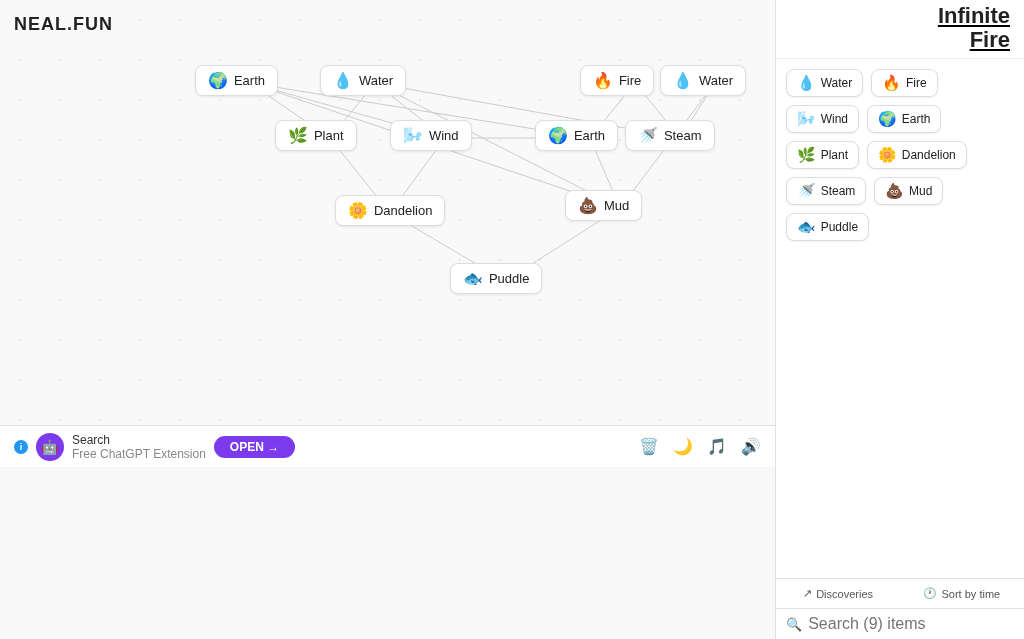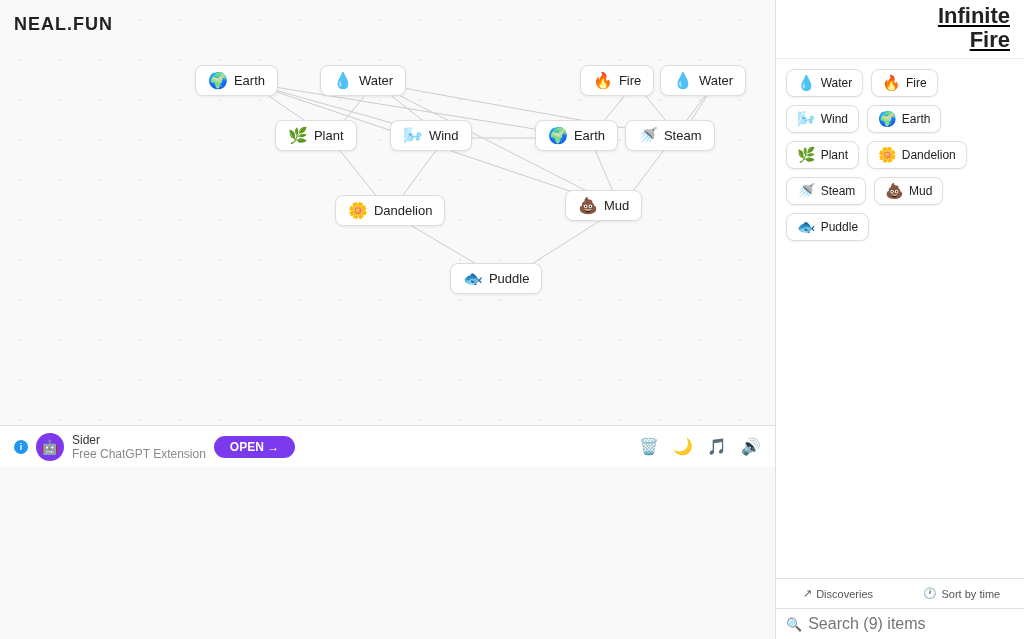--- a/index.html
+++ b/index.html
@@ -260,21 +260,21 @@
       <line x1="620" y1="208" x2="505" y2="281" stroke="#ccc" stroke-width="1"></line>
       <line x1="375" y1="83" x2="620" y2="208" stroke="#ccc" stroke-width="1"></line>
       <line x1="250" y1="83" x2="620" y2="208" stroke="#ccc" stroke-width="1"></line>
     </svg>
 
   <div class="bottom-bar">
     <div class="bottom-bar-ad">
       <div class="ad-info-badge">i</div>
       <div class="ad-icon-circle">🤖</div>
       <div>
-        <div class="ad-text">Sider</div>
+        <div class="ad-text">Search</div>
         <div class="ad-sub">Free ChatGPT Extension</div>
       </div>
       <button class="open-btn">OPEN →</button>
     </div>
     <div class="bottom-icons">
       <span class="bottom-icon">🗑️</span>
       <span class="bottom-icon">🌙</span>
       <span class="bottom-icon">🎵</span>
       <span class="bottom-icon">🔊</span>
     </div>

